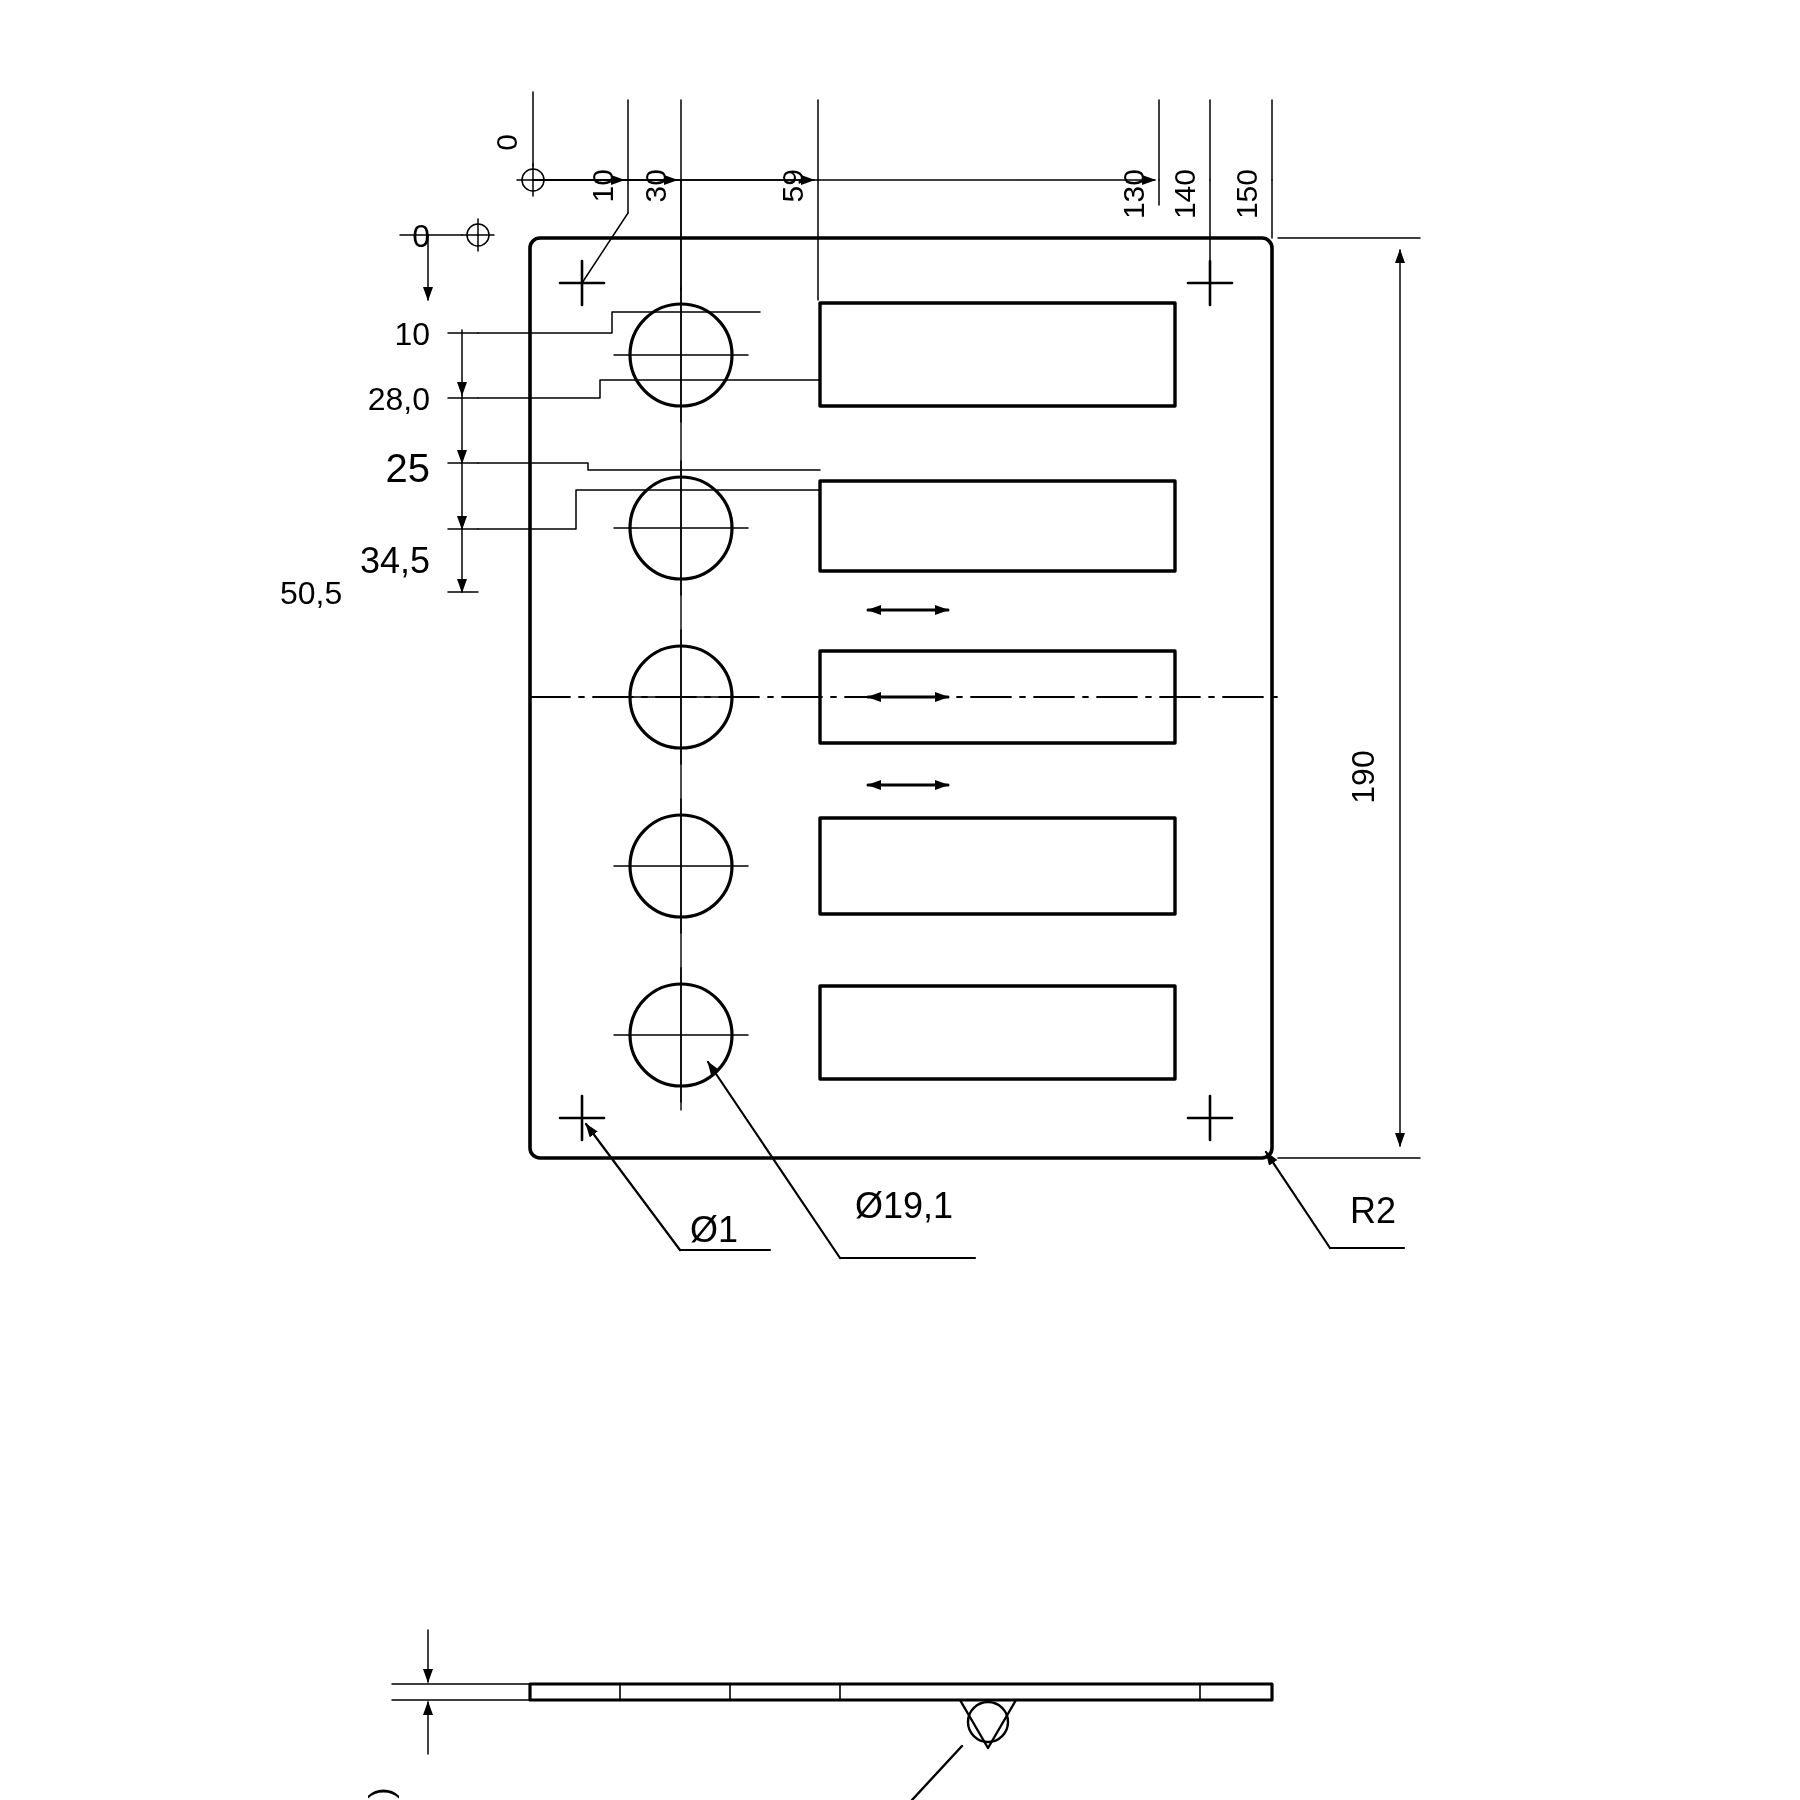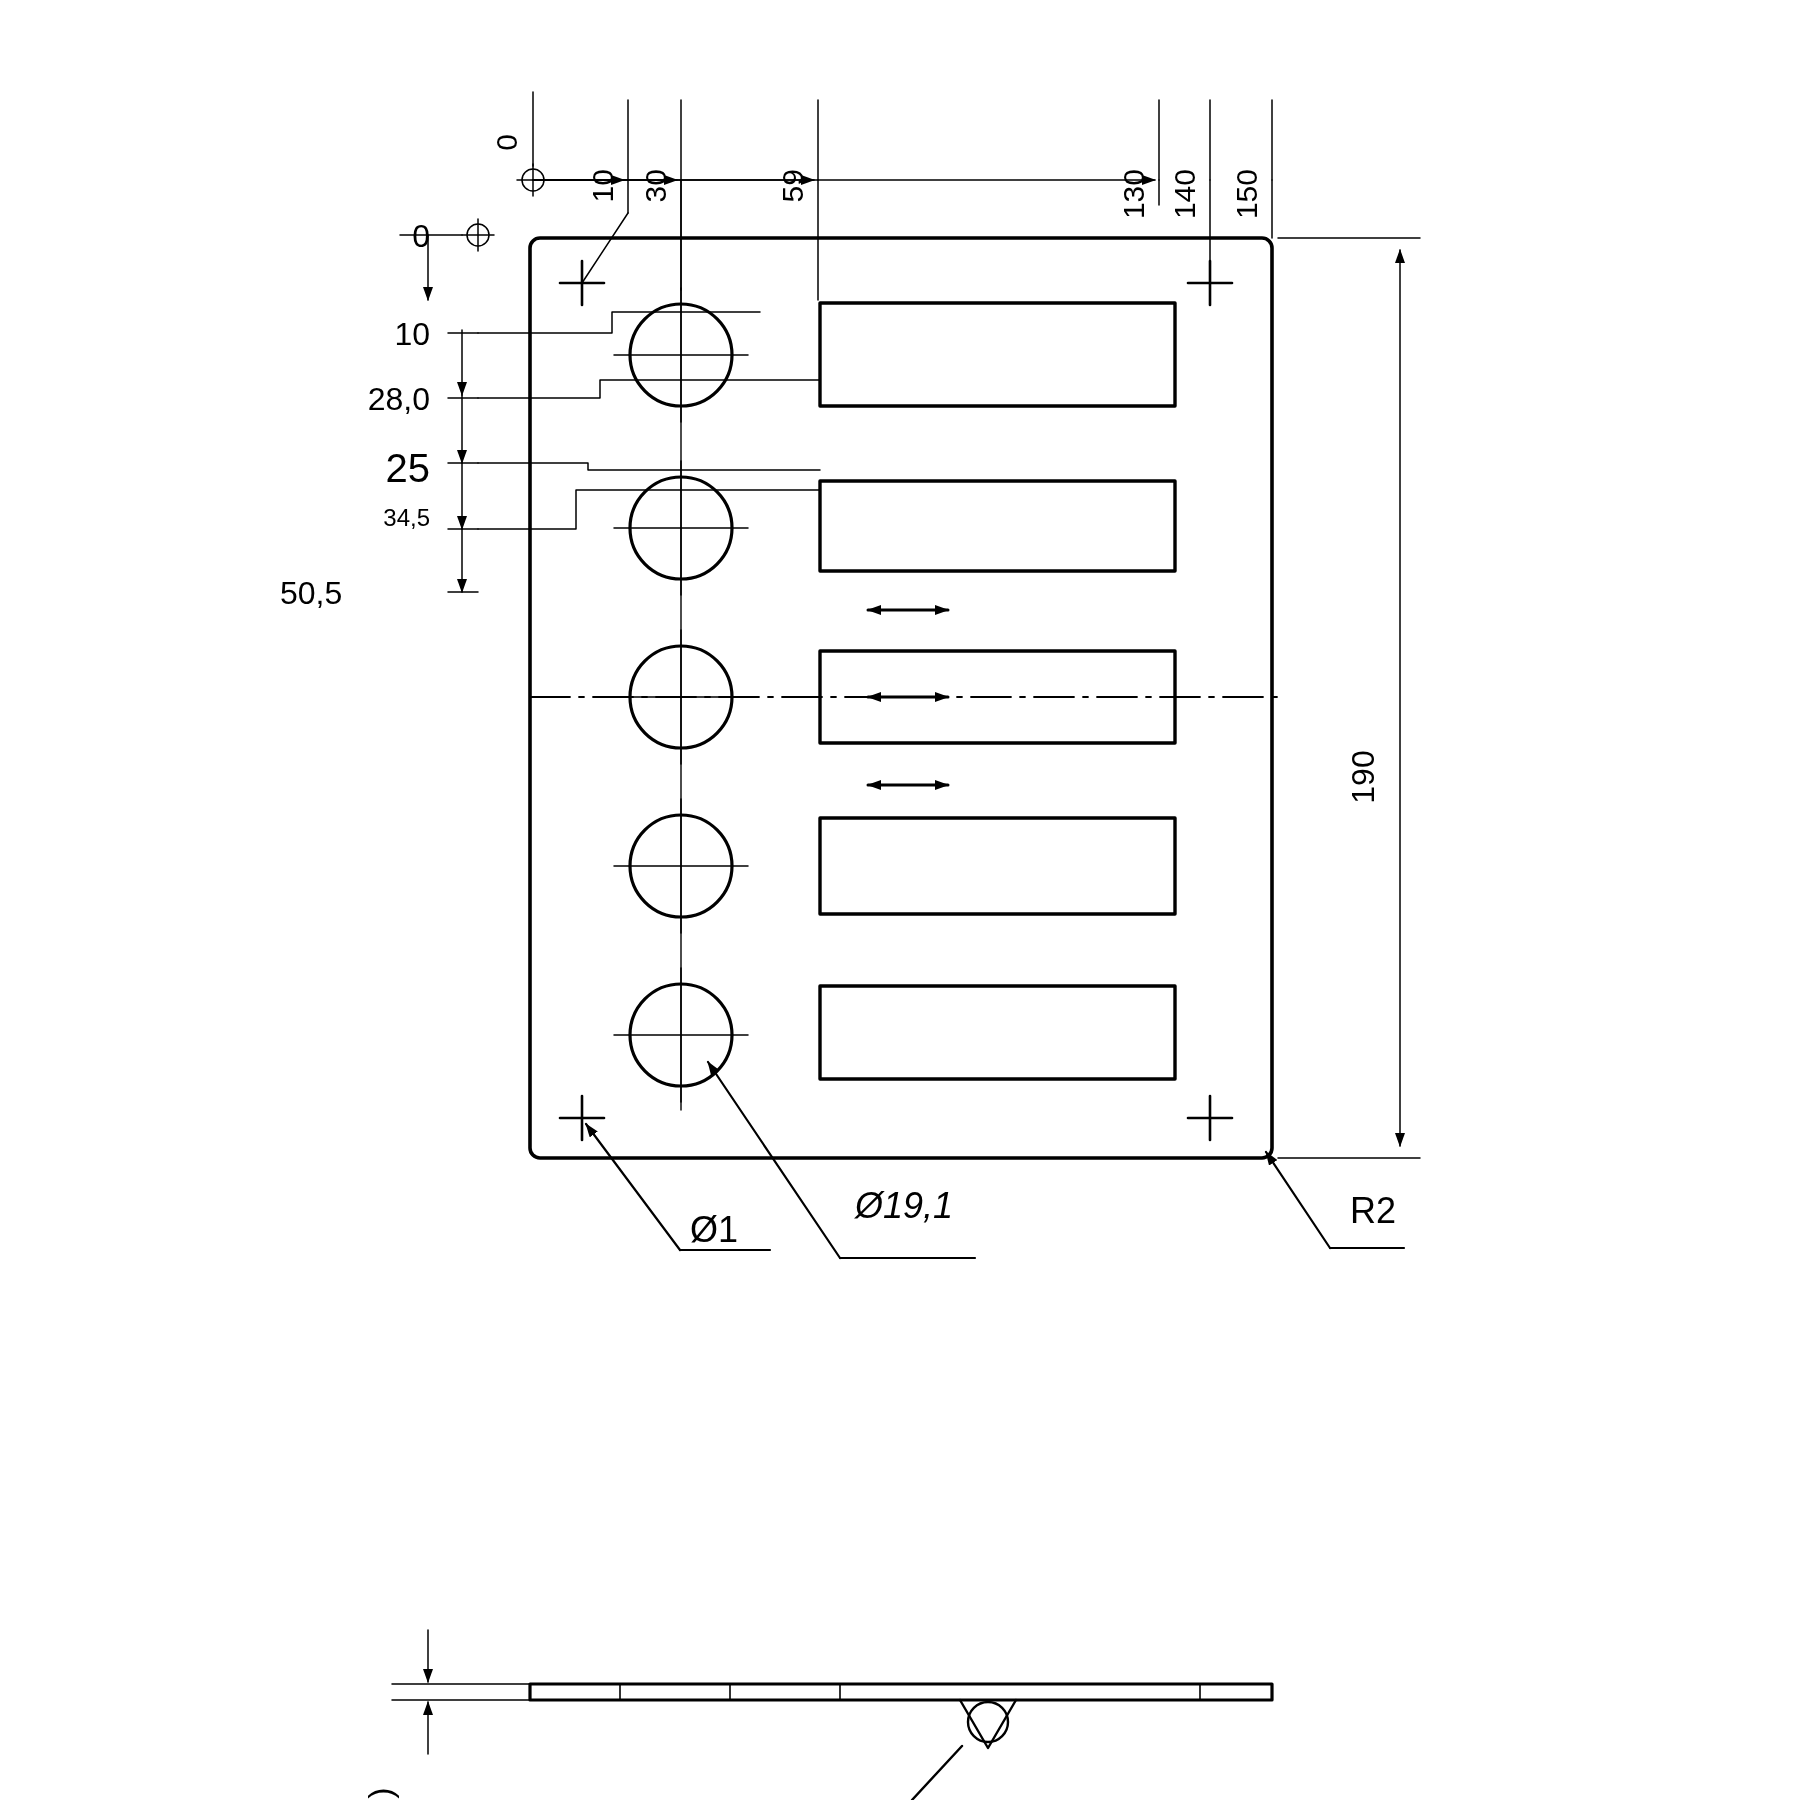--- a/index.html
+++ b/index.html
@@ -196,23 +196,23 @@
   <div class="lbl vlbl" style="left:673px;top:135px;font-size:30px;transform:rotate(-90deg) translate(-100%,0);">30</div>
   <div class="lbl vlbl" style="left:810px;top:135px;font-size:30px;transform:rotate(-90deg) translate(-100%,0);">59</div>
   <div class="lbl vlbl" style="left:1151px;top:135px;font-size:30px;transform:rotate(-90deg) translate(-100%,0);">130</div>
   <div class="lbl vlbl" style="left:1202px;top:135px;font-size:30px;transform:rotate(-90deg) translate(-100%,0);">140</div>
   <div class="lbl vlbl" style="left:1264px;top:135px;font-size:30px;transform:rotate(-90deg) translate(-100%,0);">150</div>
 
   <div class="lbl" style="left:310px;top:218px;width:120px;text-align:right;font-size:32px;">0</div>
   <div class="lbl" style="left:300px;top:316px;width:130px;text-align:right;font-size:32px;">10</div>
   <div class="lbl" style="left:280px;top:381px;width:150px;text-align:right;font-size:32px;">28,0</div>
   <div class="lbl" style="left:300px;top:446px;width:130px;text-align:right;font-size:40px;">25</div>
-  <div class="lbl" style="left:280px;top:504px;width:150px;text-align:right;font-size:24px;">34,5</div>
+  <div class="lbl" style="left:280px;top:540px;width:150px;text-align:right;font-size:36px;">34,5</div>
   <div class="lbl" style="left:280px;top:575px;width:150px;text-align:left;font-size:32px;">50,5</div>
 
   <div class="lbl vlbl" style="left:1382px;top:740px;font-size:32px;transform:rotate(-90deg) translate(-50%,0);">190</div>
 
   <div class="lbl" style="left:690px;top:1185px;font-size:36px;margin-top:24px;">Ø1</div>
-  <div class="lbl" style="left:855px;top:1185px;font-size:36px;font-style:italic;">Ø19,1</div>
+  <div class="lbl" style="left:855px;top:1185px;font-size:36px;">Ø19,1</div>
   <div class="lbl" style="left:1350px;top:1190px;font-size:36px;">R2</div>
   <div class="lbl vlbl" style="left:400px;top:1790px;font-size:34px;transform:rotate(-90deg) translate(0,0);">(2)</div>
 
 </div>
 
 </body></html>

